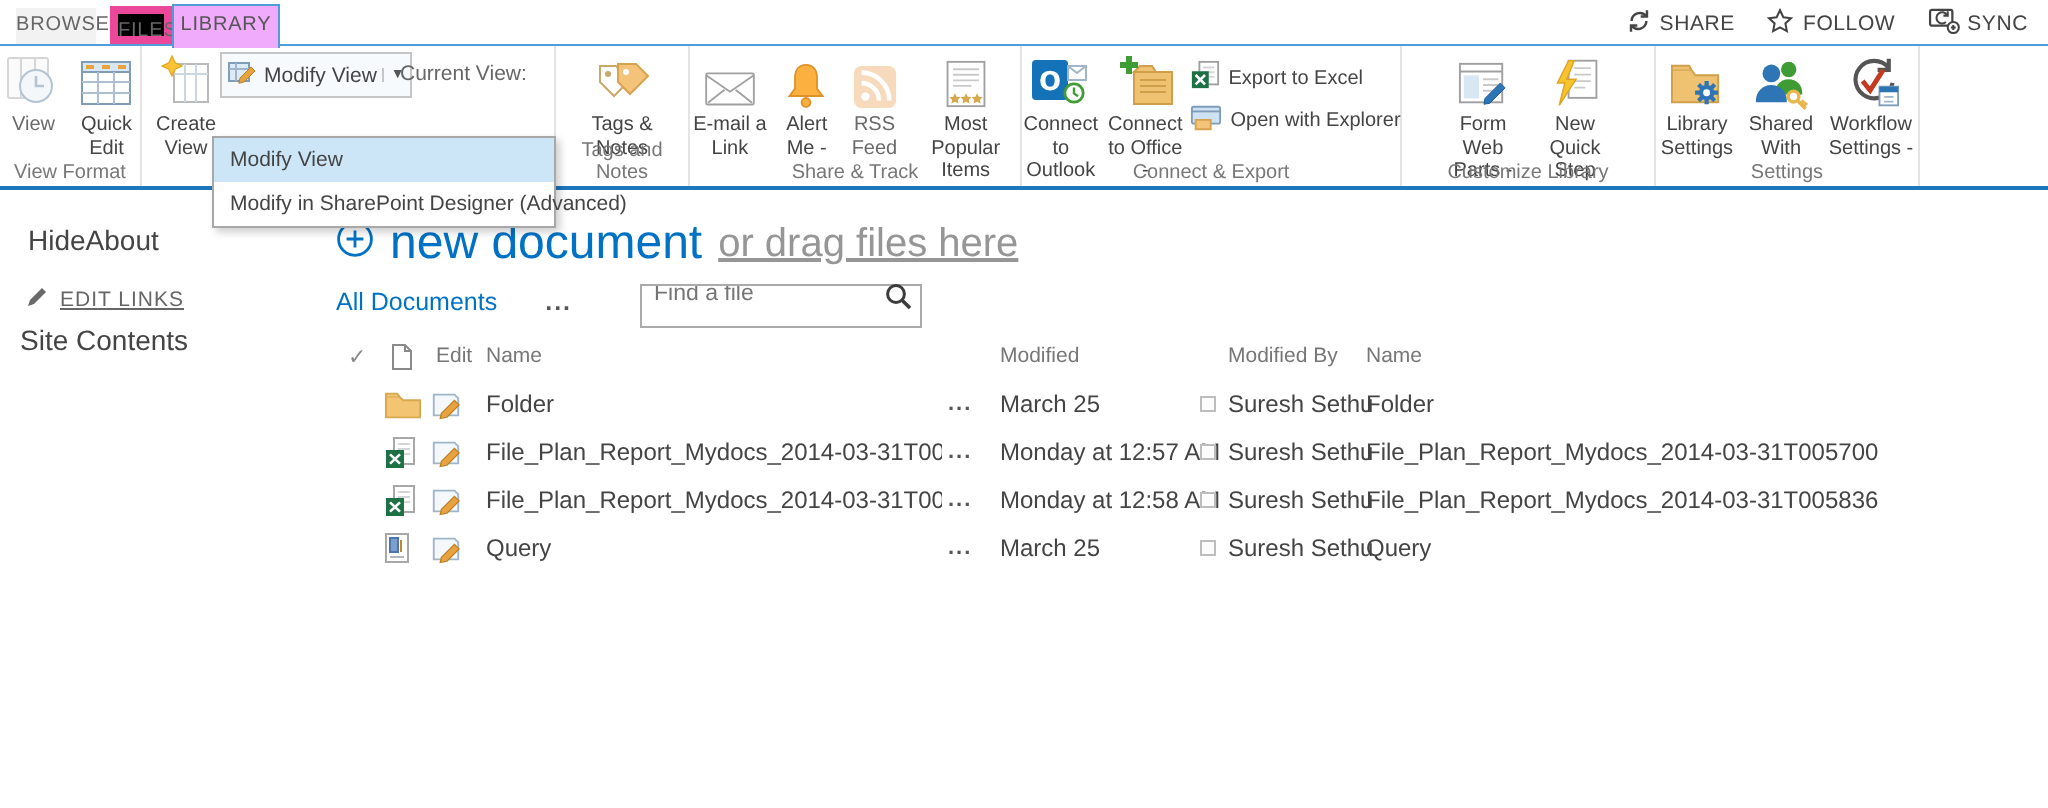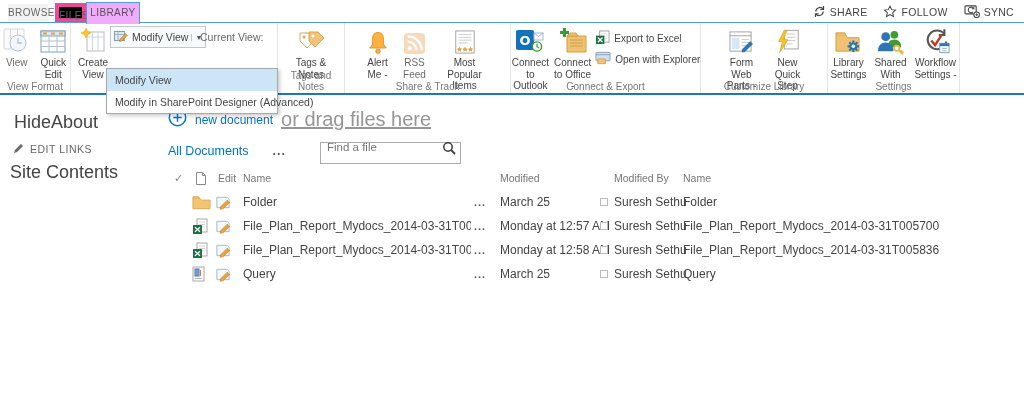--- a/index.html
+++ b/index.html
@@ -48,25 +48,25 @@
   .sbtn { display:flex; align-items:center; gap:4px; font-size:10px; color:#444; cursor:pointer; white-space:nowrap; }
 
   
   .dropdown-menu { position:absolute; left:106px; top:68px; width:172px; background:#fff;
                    border:1px solid #a8a8a8; box-shadow:2px 2px 4px rgba(0,0,0,.2); z-index:20;
                    font-size:10.5px; color:#444; }
   .mi { padding:5px 8px; cursor:pointer; white-space:nowrap; }
   .mi.selected { background:#cde6f7; }
 
   
-  .sidebar-link { position:absolute; font-size:18px; color:#444; cursor:pointer; }
+  .sidebar-link { position:absolute; font-size:14px; color:#444; cursor:pointer; }
   .editlinks { position:absolute; font-size:10.5px; color:#666; letter-spacing:.5px; cursor:pointer;
-               display:flex; align-items:center; gap:5px; }
+               display:flex; align-items:center; gap:5px;text-decoration:underline; }
   .heading { position:absolute; left:168px; top:108px; display:flex; align-items:center; gap:8px; }
-  .hd-new { color:#0072c6; font-size:12px; cursor:pointer; }
+  .hd-new { color:#0072c6; font-size:24px; cursor:pointer; }
   .hd-drag { color:#969696; font-size:20px;text-decoration:underline; }
   .toolbar { position:absolute; left:168px; top:137px; display:flex; align-items:center; }
   .view-link { font-size:12.5px; color:#0072c6; cursor:pointer; }
   .tb-dots { font-size:12.5px; color:#555; font-weight:bold; margin-left:24px; cursor:pointer; letter-spacing:1px; }
   .searchbox { position:relative; margin-left:34px; }
   .searchbox input { width:141px; height:22px; border:1px solid #ababab; padding:0 22px 12px 6px;
                      font-size:11.5px; color:#444; font-family:"Liberation Sans",sans-serif; outline:none; }
   .search-ic { position:absolute; right:5px; top:4px; cursor:pointer; }
 
   
@@ -189,20 +189,30 @@
               </svg>
             </span>
           <span>Tags &amp; Notes</span>
         </div>
       </div>
       <div class="rg-label">Tags and Notes</div>
     </div>
 
     <div class="rg" id="g-sharetrack">
       <div class="rg-btns">
+        <div class="rbtn w44">
+          <span class="ric">
+              <svg width="28" height="22" viewBox="0 0 30 24">
+                <rect x="2" y="4" width="26" height="17" rx="1" fill="#fff" stroke="#a0a0a0"></rect>
+                <path d="M2 5l13 9 13-9" fill="none" stroke="#a0a0a0"></path>
+                <path d="M3 20l9-7M27 20l-9-7" fill="none" stroke="#a0a0a0"></path>
+              </svg>
+            </span>
+          <span>E-mail a Link</span>
+        </div>
         <div class="rbtn w34">
           <span class="ric">
               <svg width="22" height="25" viewBox="0 0 24 26">
                 <path d="M12 2c-4 0-6 3-6 7v6l-3 4h18l-3-4V9c0-4-2-7-6-7z" fill="#fbb040" stroke="#e0922a"></path>
                 <circle cx="12" cy="22.5" r="2.4" fill="#fbb040" stroke="#e0922a"></circle>
               </svg>
             </span>
           <span>Alert Me -</span>
         </div>
         <div class="rbtn w34 dim">

